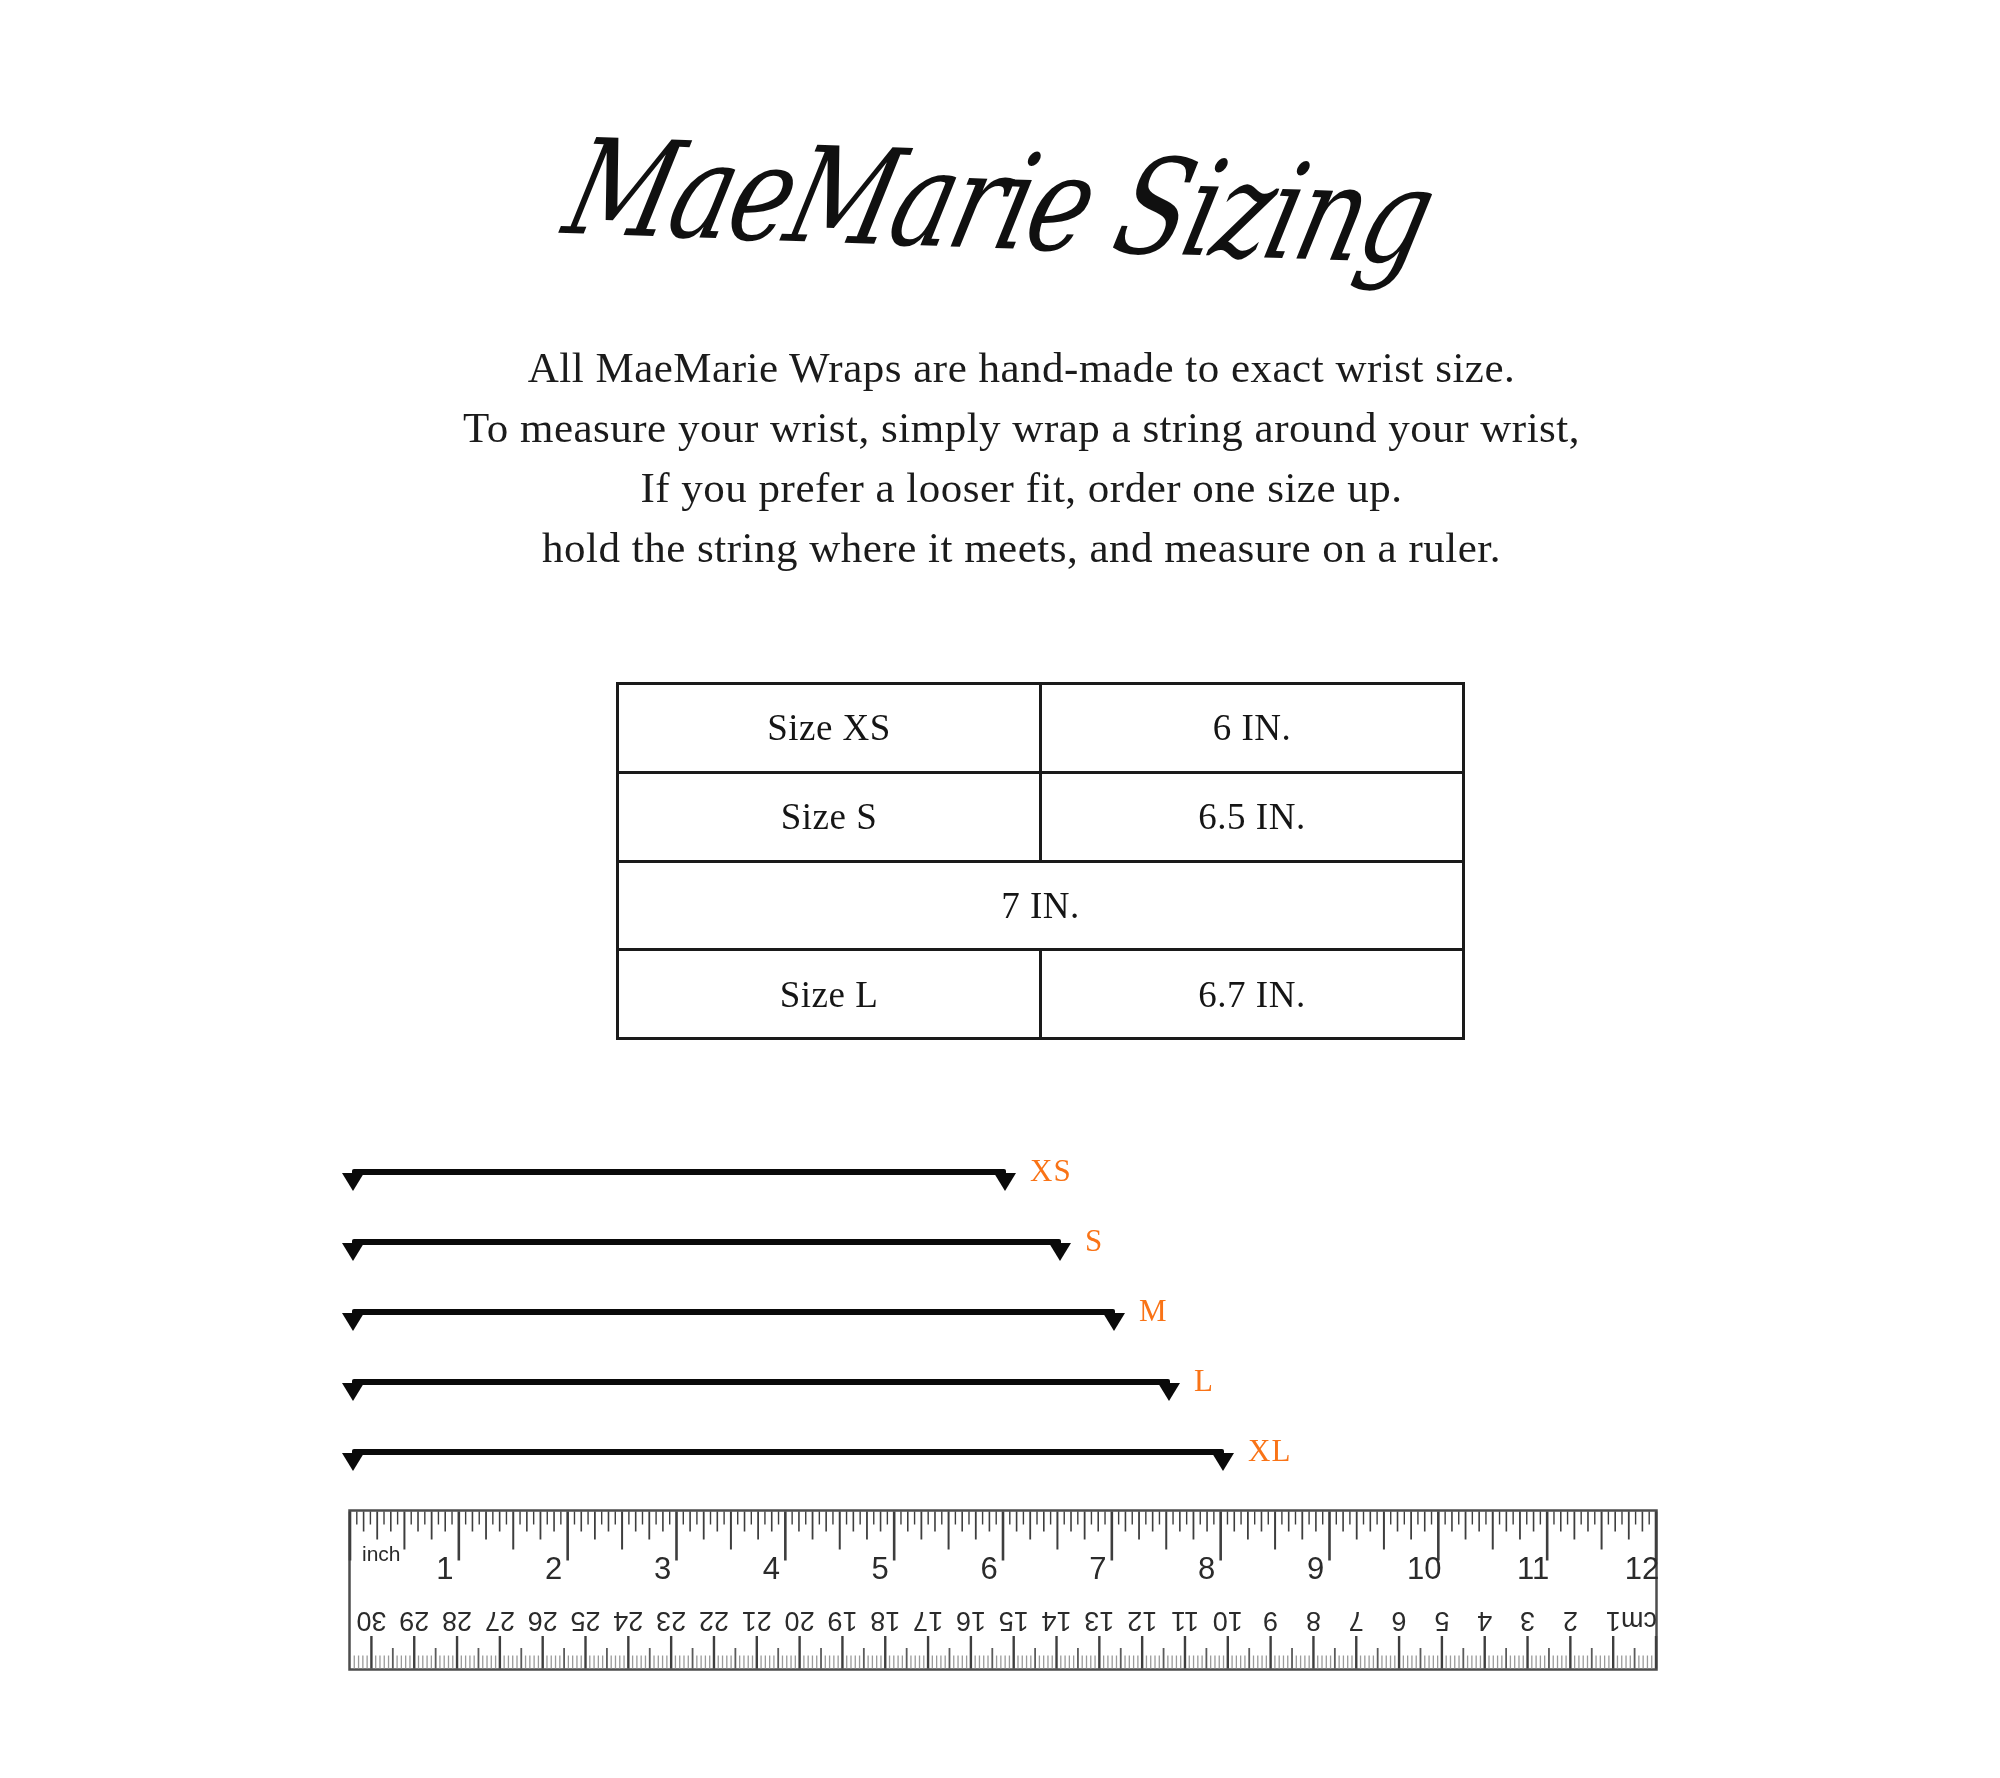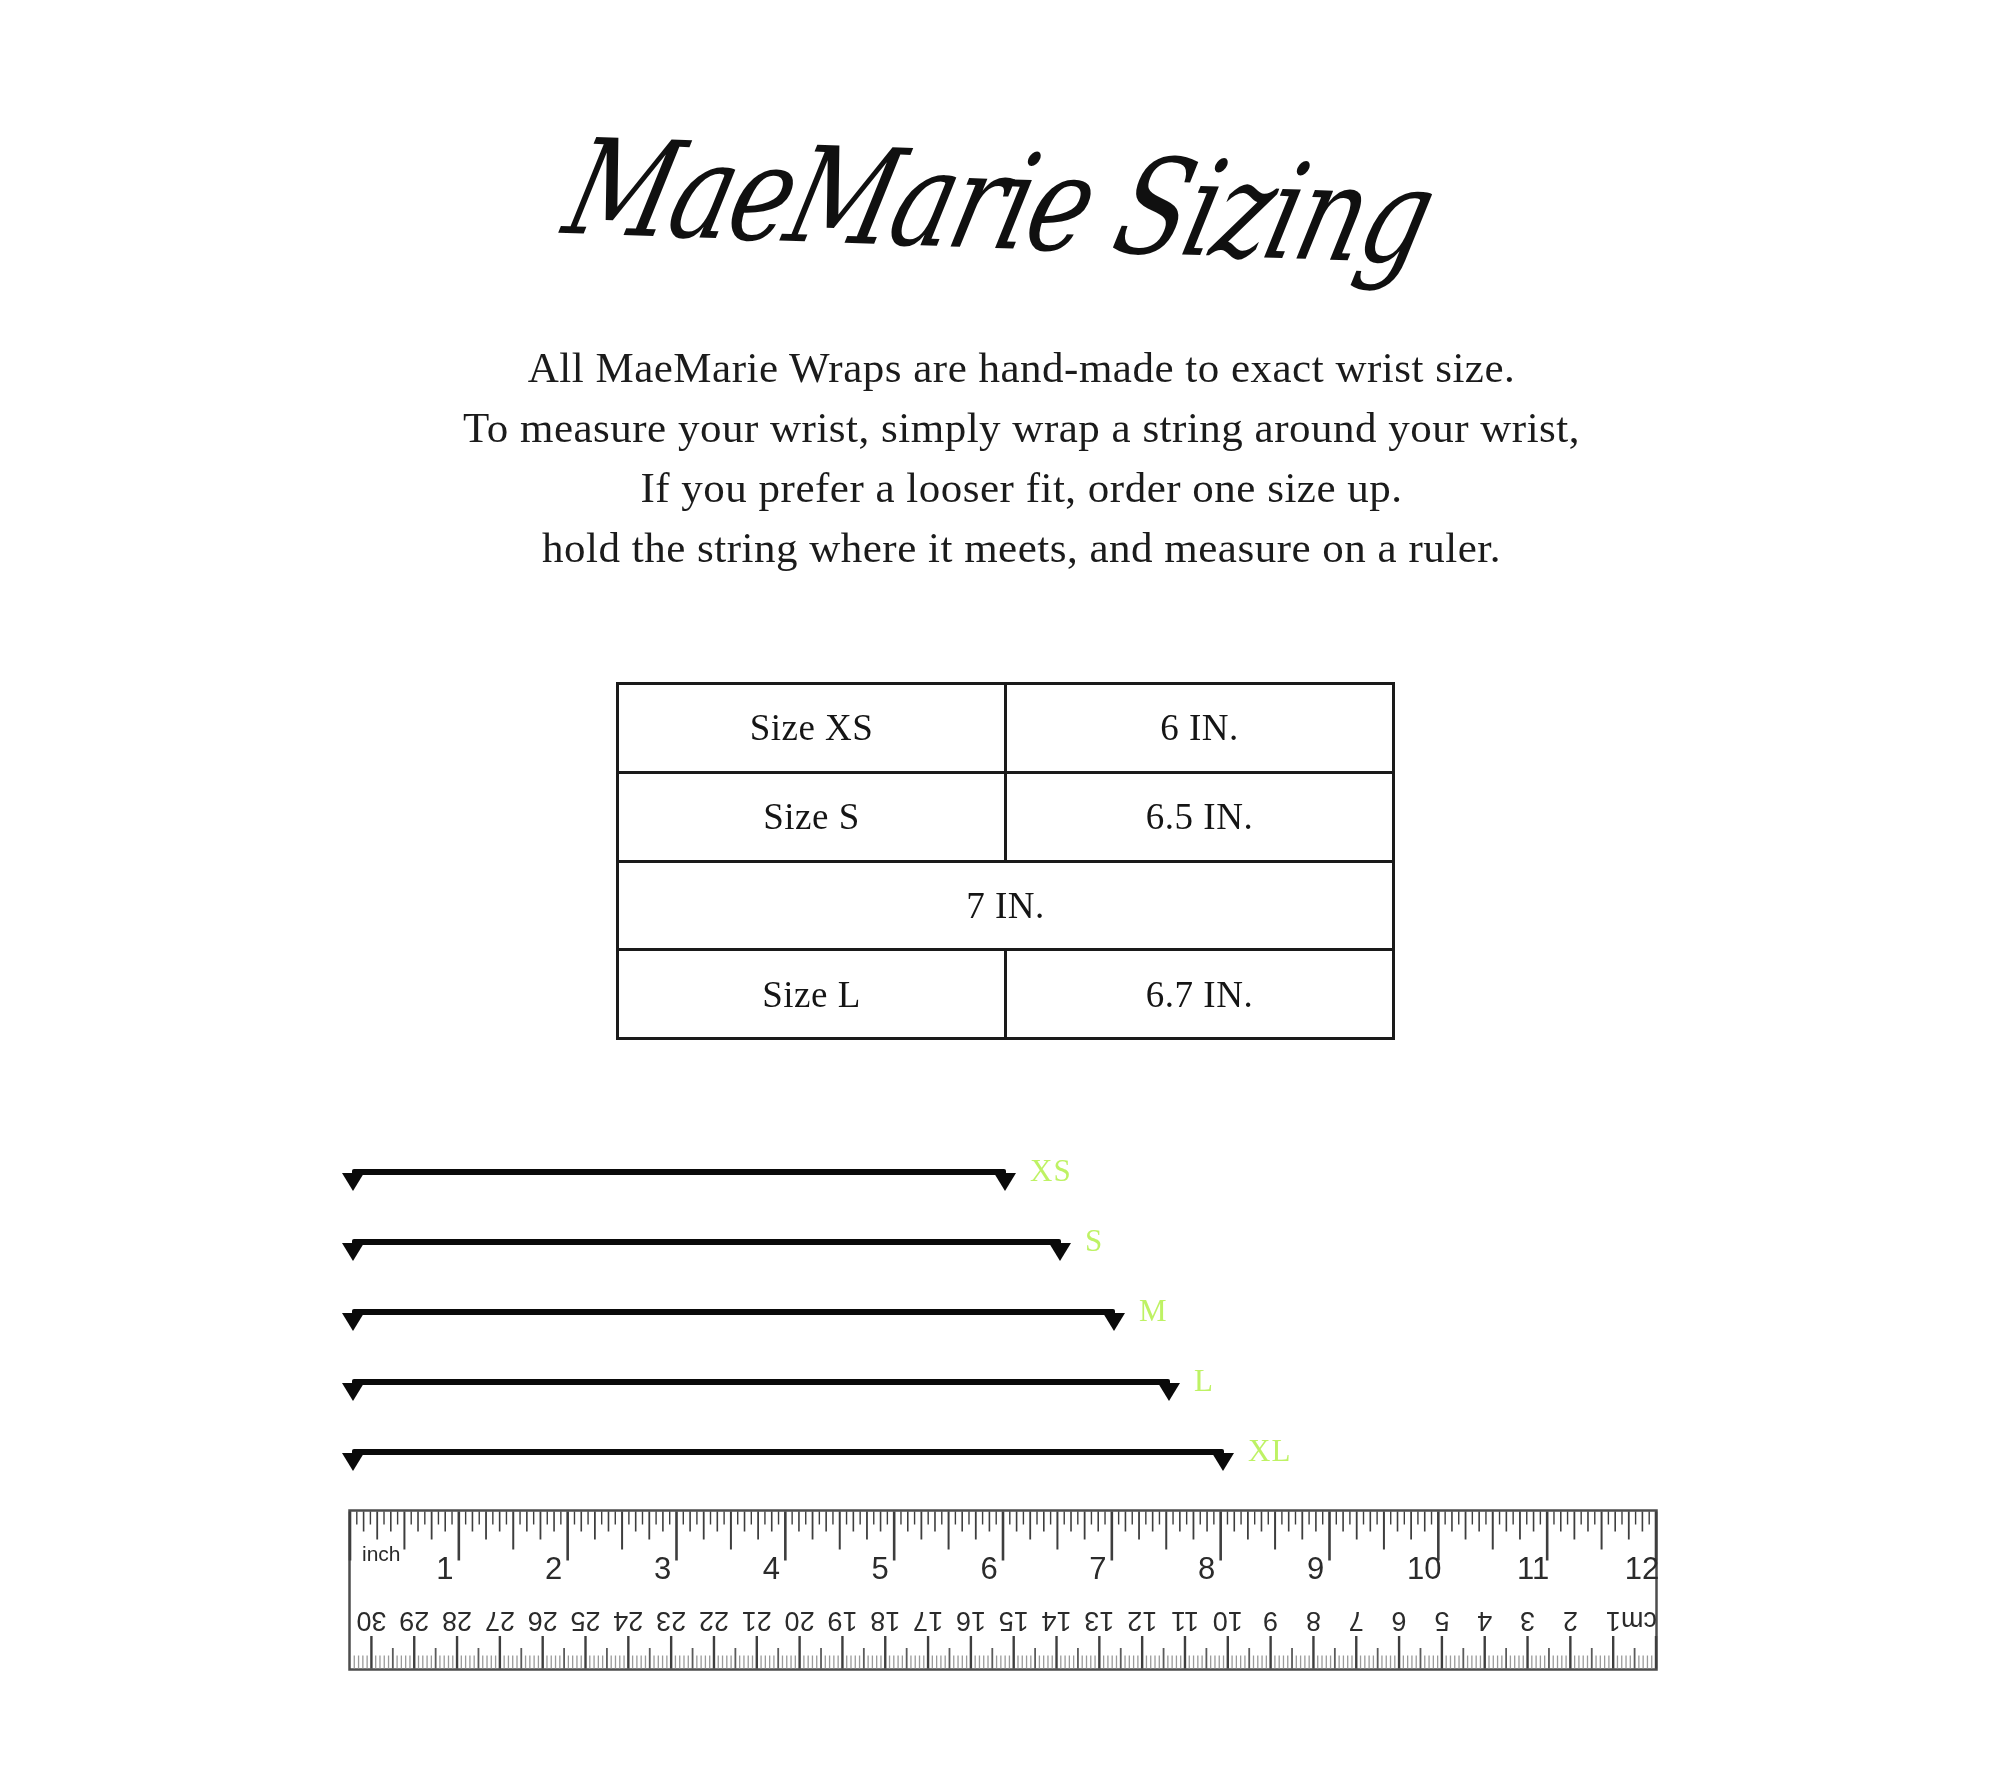--- a/index.html
+++ b/index.html
@@ -31,21 +31,21 @@
   .intro{
     position:absolute;left:0;right:0;top:338px;
     text-align:center;
     font-size:43px;line-height:60px;
     letter-spacing:0.5px;
     color:#1b1b1b;
     padding-left:43px;
   }
   
   .size-table{
-    position:absolute;left:616px;top:682px;width:779px;height:358px;
+    position:absolute;left:616px;top:682px;width:849px;height:358px;
     border:3px solid var(--line,#1a1a1a);
     box-sizing:border-box;
     display:flex;flex-direction:column;
     background:#fff;
   }
   .t-row{flex:1;display:flex;border-top:3px solid var(--line,#1a1a1a);}
   .t-row:first-child{border-top:none;}
   .t-cell{
     flex:1;display:flex;align-items:center;justify-content:center;
     font-size:37px;color:#151515;letter-spacing:0.5px;
@@ -57,21 +57,21 @@
     position:absolute;top:4px;width:0;height:0;
     border-left:11px solid transparent;
     border-right:11px solid transparent;
     border-top:18px solid var(--arrow,#0a0a0a);
   }
   .arrow .head.left{left:-10px;}
   .arrow .head.right{right:-10px;}
   .arrow .arrow-label{
     position:absolute;left:calc(100% + 24px);top:50%;
     transform:translateY(-52%);
-    font-size:31px;letter-spacing:1px;color:#bef264;
+    font-size:31px;letter-spacing:1px;color:#f97316;
     white-space:nowrap;
   }
   
   .ruler{position:absolute;left:348px;top:1509px;width:1310px;height:122px;}
 </style>
 </head>
 <body>
 
 <div class="page" style="--ink: #1a1a1a; --line: #1a1a1a; --arrow: #0a0a0a;">
 

